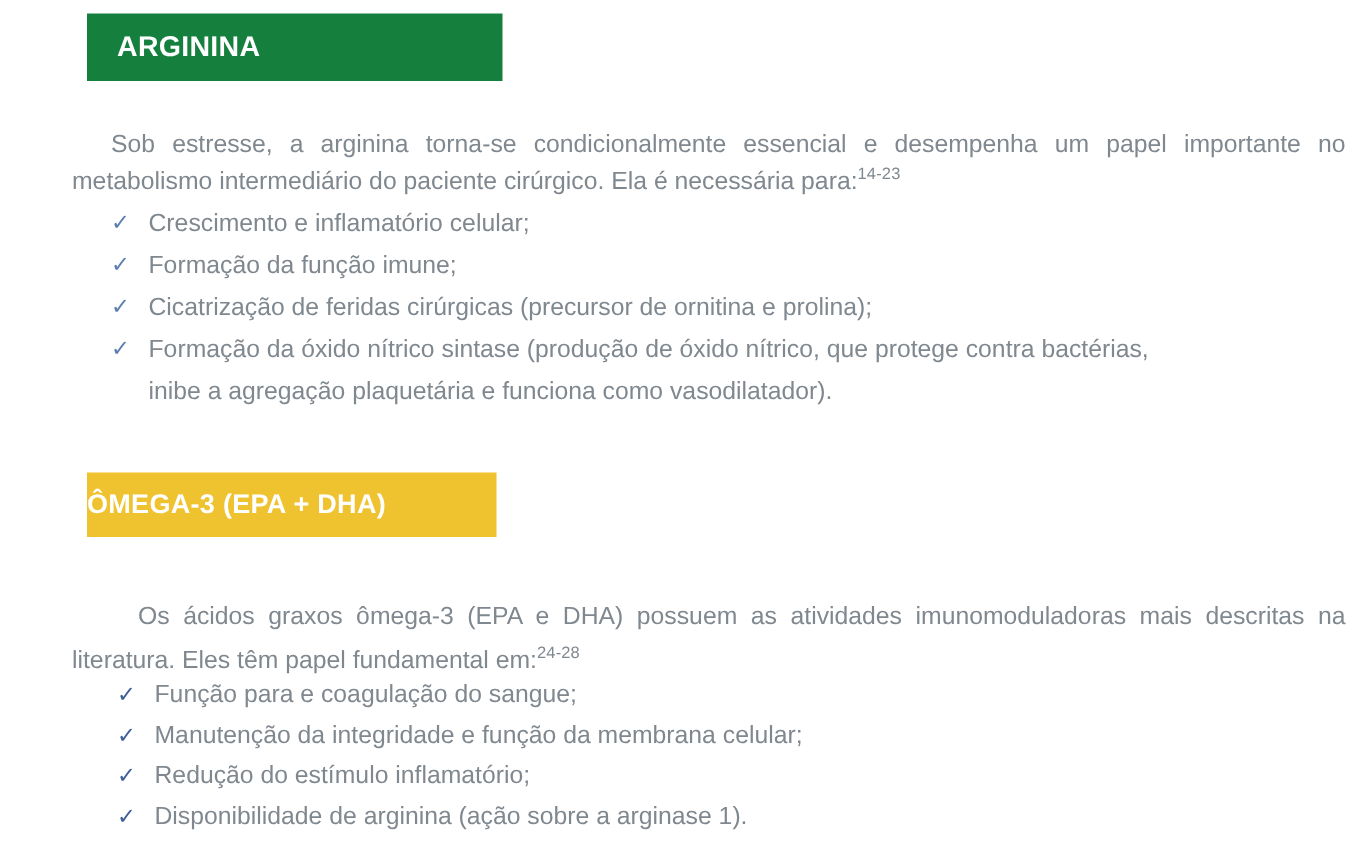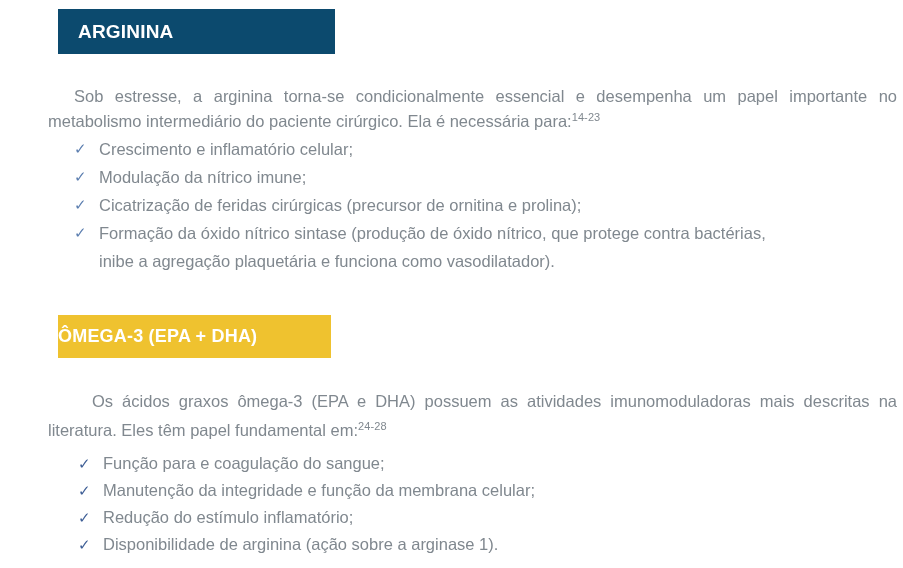--- a/index.html
+++ b/index.html
@@ -70,21 +70,21 @@
     margin-top: 16px;
   }
   #para-arginina {
     left: 48px;
     top: 68px;
     width: 849px;
     text-indent: 26px;
   }
   #para-omega {
     left: 48px;
-    top: 371px;
+    top: 381px;
     width: 849px;
     line-height: 29px;
     text-indent: 44px;
   }
   sup.ref {
     font-size: 11px;
     vertical-align: super;
     line-height: 0;
     letter-spacing: 0.1px;
   }
@@ -130,34 +130,34 @@
     width: 780px;
     line-height: 27px;
   }
   #list-omega .check-icon { color: #3f5f96; }
 </style>
 </head>
 <body>
 
 <div class="page">
 
-  <div class="banner" id="banner-arginina" style="background: #0c4a6e;">
+  <div class="banner" id="banner-arginina" style="background: #15803d;">
     <span class="banner-label" style="color: rgb(255, 255, 255);">ARGININA</span>
   </div>
 
   <p class="paragraph" id="para-arginina"><span>Sob estresse, a arginina torna-se condicionalmente essencial e desempenha um papel importante no metabolismo intermediário do paciente cirúrgico. Ela é necessária para:</span><sup class="ref">14-23</sup></p>
 
   <ul class="checklist" id="list-arginina">
     <li>
       <span class="check-icon" style="color: rgb(93, 127, 176);">✓</span>
       <span class="item-text">Crescimento e inflamatório celular;</span>
     </li>
     <li>
       <span class="check-icon" style="color: rgb(93, 127, 176);">✓</span>
-      <span class="item-text">Modulação da nítrico imune;</span>
+      <span class="item-text">Formação da função imune;</span>
     </li>
     <li>
       <span class="check-icon" style="color: rgb(93, 127, 176);">✓</span>
       <span class="item-text">Cicatrização de feridas cirúrgicas (precursor de ornitina e prolina);</span>
     </li>
     <li>
       <span class="check-icon" style="color: rgb(93, 127, 176);">✓</span>
       <span class="item-text">Formação da óxido nítrico sintase (produção de óxido nítrico, que protege contra bactérias,</span>
       <span class="item-cont">inibe a agregação plaquetária e funciona como vasodilatador).</span>
     </li>

